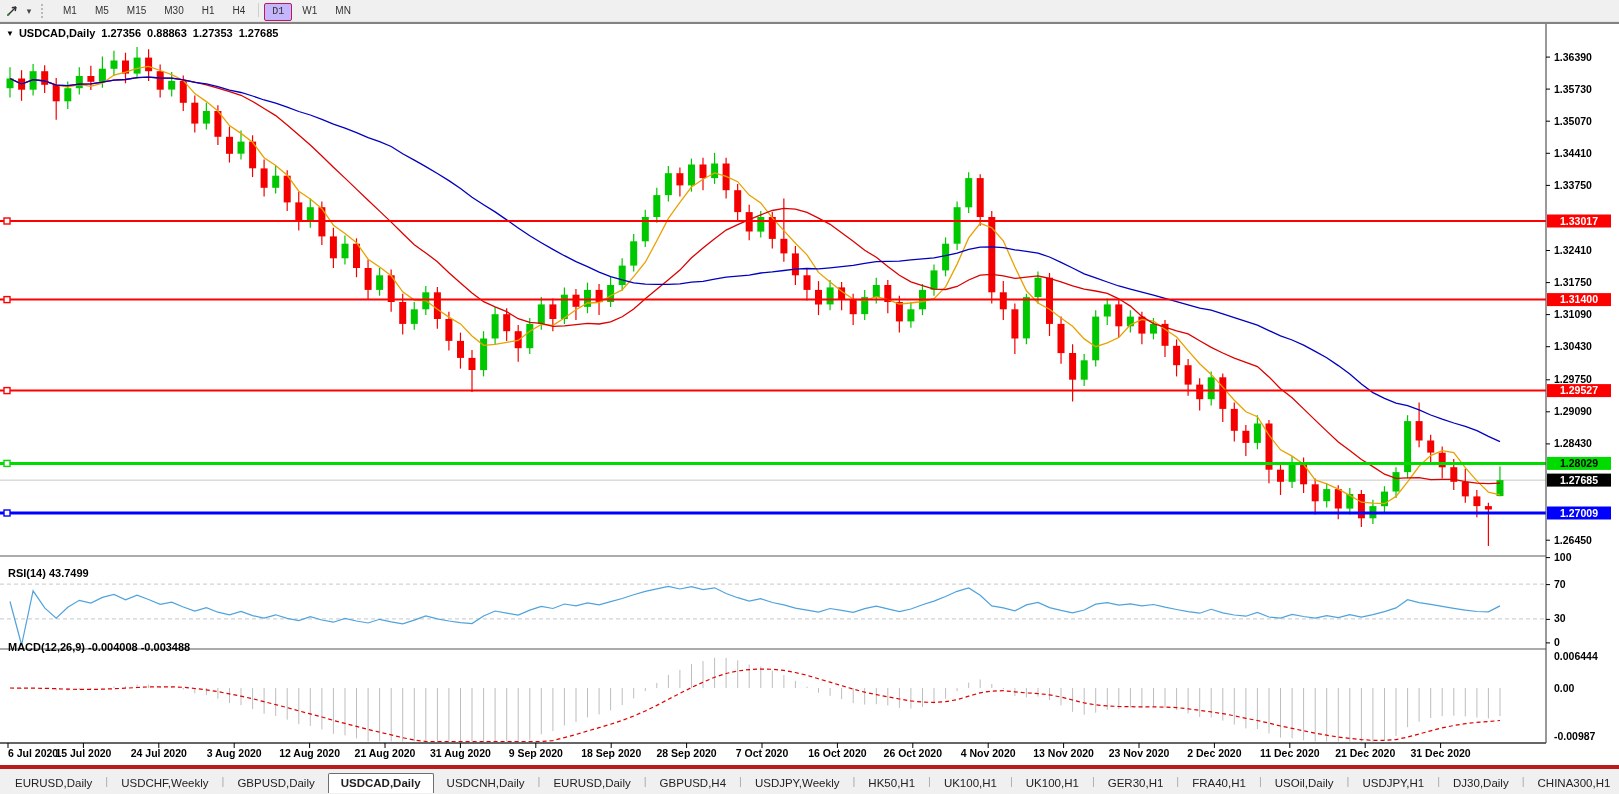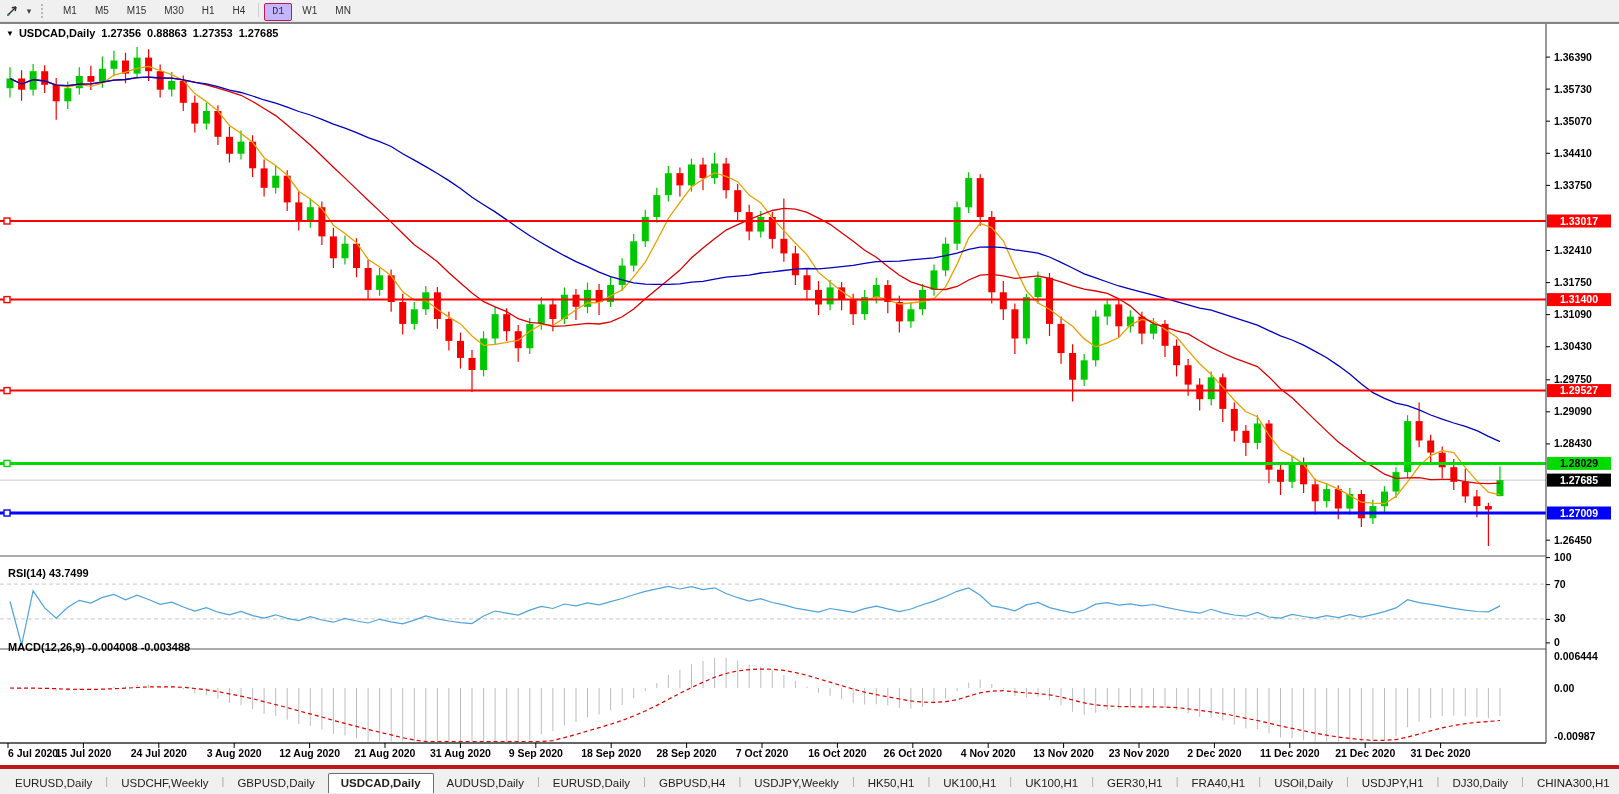--- a/index.html
+++ b/index.html
@@ -602,21 +602,21 @@
   </div>
 
   <div id="tabbar">
     <div id="tabs">
         <span class="tab">EURUSD,Daily</span>
         <span class="tab-sep">|</span>
         <span class="tab">USDCHF,Weekly</span>
         <span class="tab-sep">|</span>
         <span class="tab">GBPUSD,Daily</span>
         <span class="tab active">USDCAD,Daily</span>
-        <span class="tab">AUDUSD,Daily</span>
+        <span class="tab">USDCNH,Daily</span>
         <span class="tab-sep">|</span>
         <span class="tab">EURUSD,Daily</span>
         <span class="tab-sep">|</span>
         <span class="tab">GBPUSD,H4</span>
         <span class="tab-sep">|</span>
         <span class="tab">USDJPY,Weekly</span>
         <span class="tab-sep">|</span>
         <span class="tab">HK50,H1</span>
         <span class="tab-sep">|</span>
         <span class="tab">UK100,H1</span>

